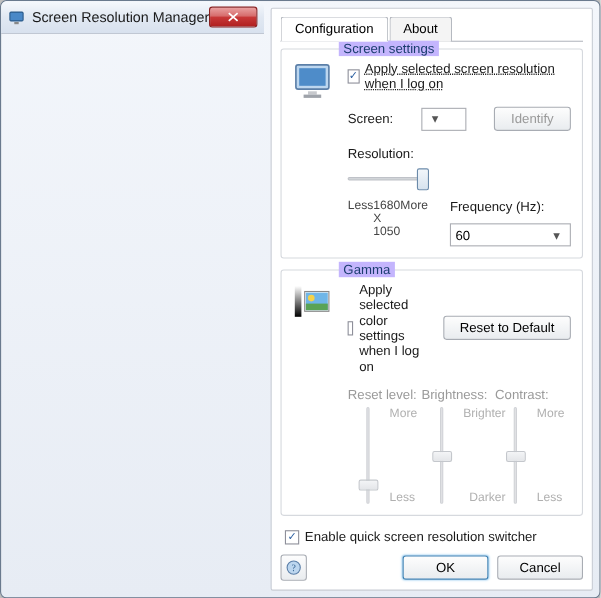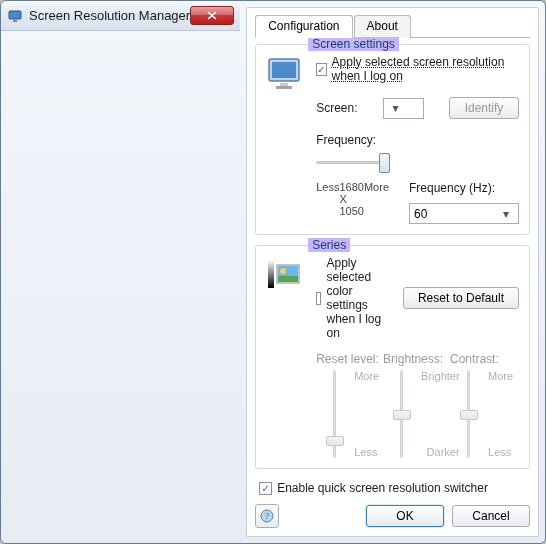--- a/index.html
+++ b/index.html
@@ -246,21 +246,21 @@
             <div class="select" style="max-width:280px;">
               <span class="chev">▾</span>
             </div>
             <div class="btn disabled">
                 <span>Identify</span>
               </div>
           </div>
 
           <div class="row" style="margin-top:14px; gap:20px; align-items:flex-start;">
             <div style="flex:1">
-              <div class="label">Frequency:</div>
+              <div class="label">Resolution:</div>
               <div class="slider-h">
                 <div class="track"></div>
                 <div class="thumb" style="left: calc(93% - 5px);"></div>
               </div>
               <div class="resticks">
                 <span>Less</span>
                 <span>1680 X 1050</span>
                 <span>More</span>
               </div>
             </div>
@@ -270,21 +270,21 @@
                 <span>60</span>
                 <span class="chev">▾</span>
               </div>
             </div>
           </div>
         </div>
       </div>
     </div>
 
     <div class="groupbox">
-      <span class="groupbox-title">Series</span>
+      <span class="groupbox-title">Gamma</span>
 
       <div class="row" style="align-items:flex-start;">
         <div class="monitor-icon" style="width:40px;height:40px;">
           <svg width="36" height="36" viewBox="0 0 36 36">
             <rect x="2" y="4" width="6" height="28" fill="url(#g)"></rect>
             <defs>
                 <linearGradient id="g" x1="0" y1="0" x2="0" y2="1">
                   <stop offset="0" stop-color="#fff"></stop>
                   <stop offset="1" stop-color="#000"></stop>
                 </linearGradient>

